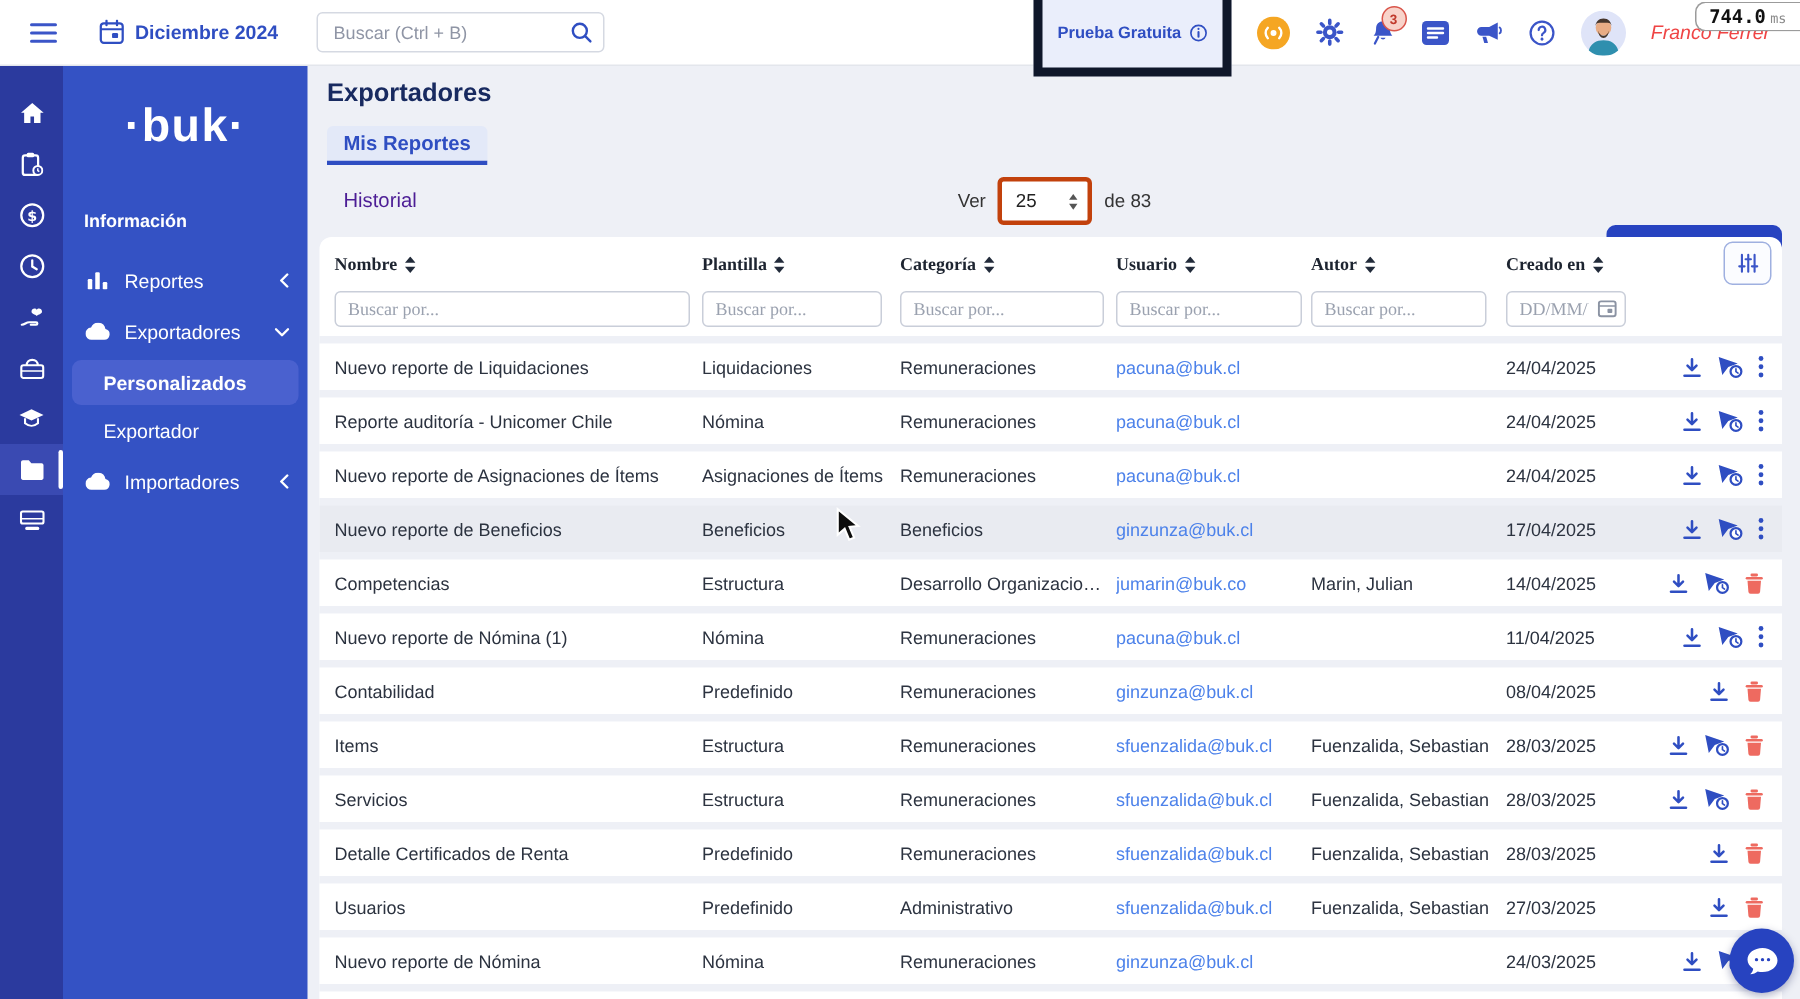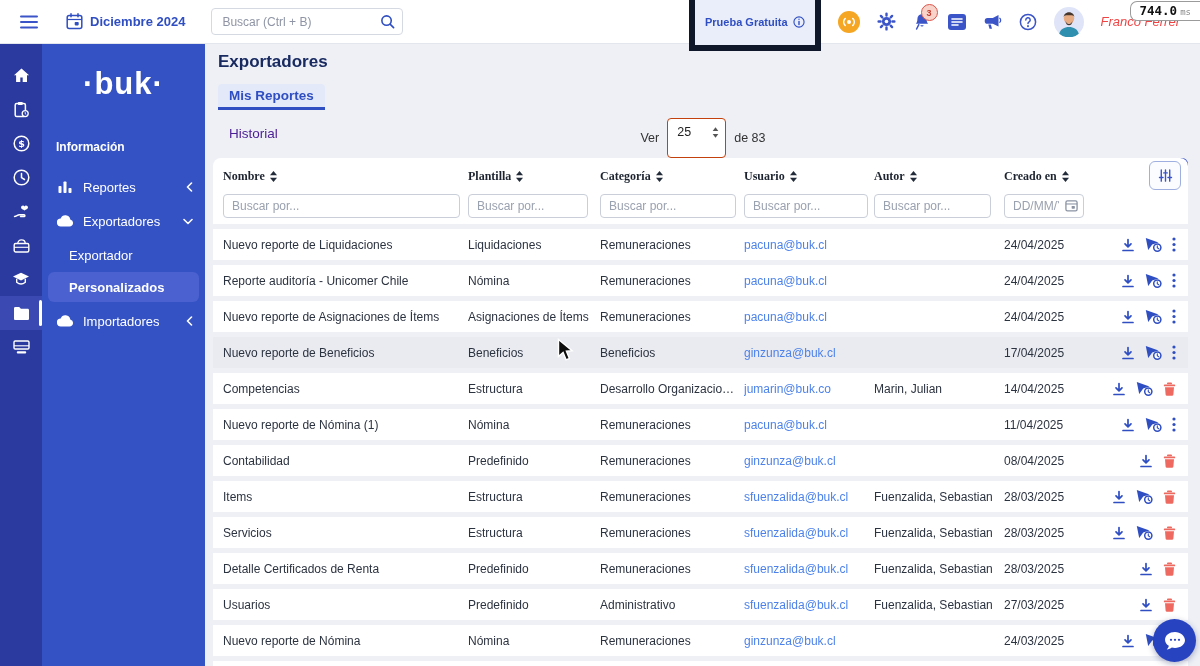--- a/index.html
+++ b/index.html
@@ -50,36 +50,36 @@
   .subitem.active{background:#4a61cf;font-weight:bold;}
   
   .main{position:absolute;left:205px;top:44px;right:0;bottom:0;background:#eef0f6;overflow:hidden;}
   .page-title{position:absolute;left:13px;top:8px;font-size:17px;font-weight:bold;color:#182a60;}
   .tabs{position:absolute;left:13px;top:40px;display:flex;gap:12px;height:27px;flex-direction:column;}
   .tab{padding:4px 11px;font-size:13.5px;color:#4c1d95;cursor:pointer;display:flex;align-items:center;}
   .tab.active{color:#2f4ec2;font-weight:bold;background:#e3e9f8;border-radius:4px 4px 0 0;
               border-bottom:3px solid #2f4ec2;box-sizing:border-box;}
   .controls{position:absolute;left:13px;right:12px;top:74px;height:30px;display:flex;align-items:center;flex-direction:column;}
   .ctl-left{display:flex;align-items:center;gap:8px;font-size:12.5px;color:#333;}
-  .pp-select{width:42px;height:26px;border:1px solid #c2410c;border-radius:4px;background:#fff;
-             display:flex;align-items:center;justify-content:space-between;padding:0 6px 12px 9px;cursor:pointer;
+  .pp-select{width:42px;height:26px;border:3px solid #c2410c;border-radius:4px;background:#fff;
+             display:flex;align-items:center;justify-content:space-between;padding:0 6px 0 9px;cursor:pointer;
              font-size:12.5px;color:#222;}
   .btn-primary{margin-left:auto;background:#2743c0;color:#bef264;font-size:13px;font-weight:bold;
                border:none;border-radius:6px;padding:7px 15px;cursor:pointer;font-family:inherit;}
   
   .card{position:absolute;left:8px;right:12px;top:114px;bottom:-40px;background:#fff;border-radius:8px;
         padding:4px 10px 0;box-sizing:border-box;}
   .gridrow{display:grid;grid-template-columns:245px 132px 144px 130px 130px 88px 1fr;align-items:center;}
   .thead{height:28px;font-family:Liberation Serif, serif;}
   .th{font-size:12px;font-weight:bold;color:#1d2430;display:flex;align-items:center;gap:5px;cursor:pointer;}
   .cfg-btn{position:absolute;top:3px;right:7px;width:30px;height:27px;border:1px solid #9fb0e0;border-radius:6px;
            background:#fbfcff;display:flex;align-items:center;justify-content:center;cursor:pointer;}
   .tfilter{height:32px;}
   .tfilter input{height:24px;border:1px solid #c9ced9;border-radius:4px;padding:0 8px;font-size:12px;
-                 color:#333;outline:none;box-sizing:border-box;font-family:Liberation Sans, sans-serif;background:#fff;}
+                 color:#333;outline:none;box-sizing:border-box;font-family:Liberation Serif, serif;background:#fff;}
   .tfilter input::placeholder{color:#9aa1af;}
   .date-wrap{position:relative;width:80px;}
   .date-wrap input{width:80px;padding-right:24px;}
   .date-wrap .d-icon{position:absolute;right:6px;top:5px;}
   .rows{margin:2px -10px 0;background:#eef0f6;padding-top:5px;}
   .trow{height:31px;margin-bottom:5px;background:#fff;padding:0 10px;cursor:default;}
   .trow.hover{background:#e9ebf1;}
   .cell{font-size:12px;color:#2c3340;white-space:nowrap;overflow:hidden;text-overflow:ellipsis;padding-right:6px;}
   .cell.link{color:#4d82ea;cursor:pointer;}
   .cell.actions{display:flex;justify-content:flex-end;align-items:center;gap:10px;overflow:visible;padding-right:2px;}
@@ -274,25 +274,25 @@
             <path d="M4.2 11.5h8.2a3.6 3.6 0 0 0 .9-7.1A5 5 0 0 0 3.7 3.4 3.3 3.3 0 0 0 4.2 11.5Z"></path>
           </svg>
       </span>
       <span>Exportadores</span>
       <span class="chev">
         <svg width="10" height="7" viewBox="0 0 10 7" fill="none" stroke="#fff" stroke-width="1.6" stroke-linecap="round" stroke-linejoin="round">
             <path d="M1 1.5 5 5.5 9 1.5"></path>
           </svg>
       </span>
     </div>
+    <div class="subitem active">
+      <span>Personalizados</span>
+    </div>
     <div class="subitem">
       <span>Exportador</span>
-    </div>
-    <div class="subitem active">
-      <span>Personalizados</span>
     </div>
     <div class="mitem">
       <span class="micon">
         <svg width="17" height="12" viewBox="0 0 17 12" fill="#fff">
             <path d="M4.2 11.5h8.2a3.6 3.6 0 0 0 .9-7.1A5 5 0 0 0 3.7 3.4 3.3 3.3 0 0 0 4.2 11.5Z"></path>
           </svg>
       </span>
       <span>Importadores</span>
       <span class="chev">
         <svg width="7" height="10" viewBox="0 0 7 10" fill="none" stroke="#fff" stroke-width="1.6" stroke-linecap="round" stroke-linejoin="round">

